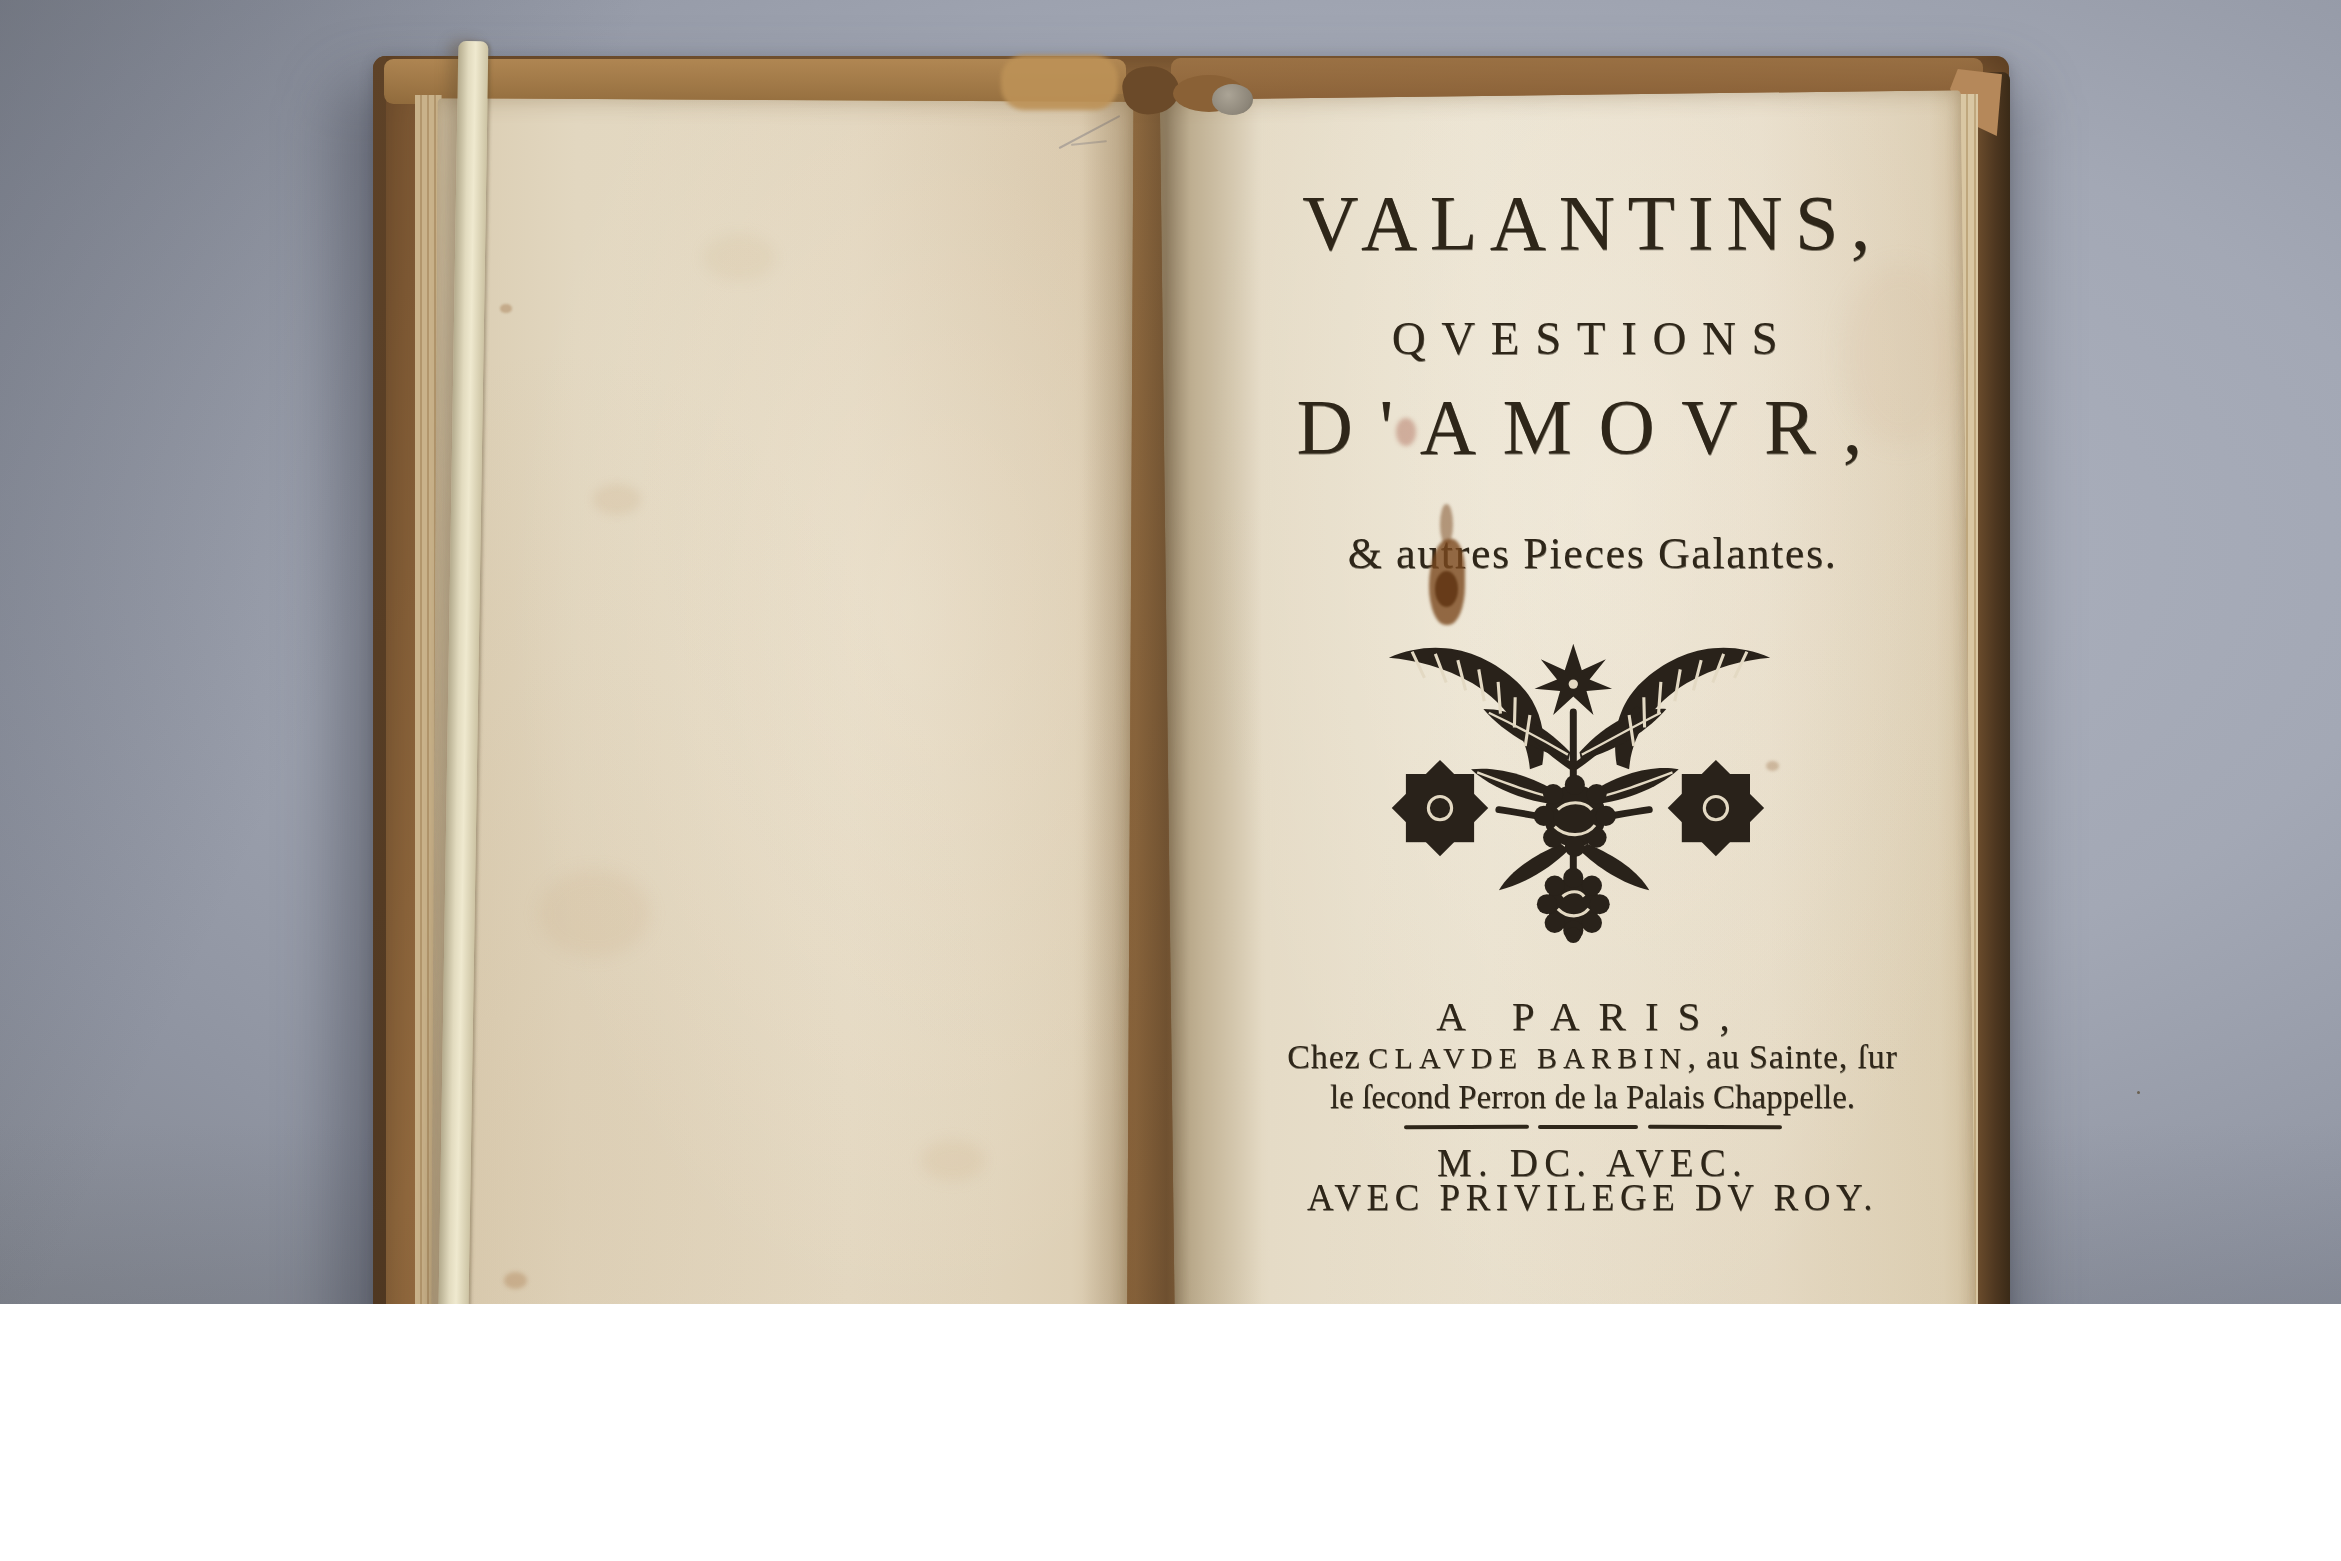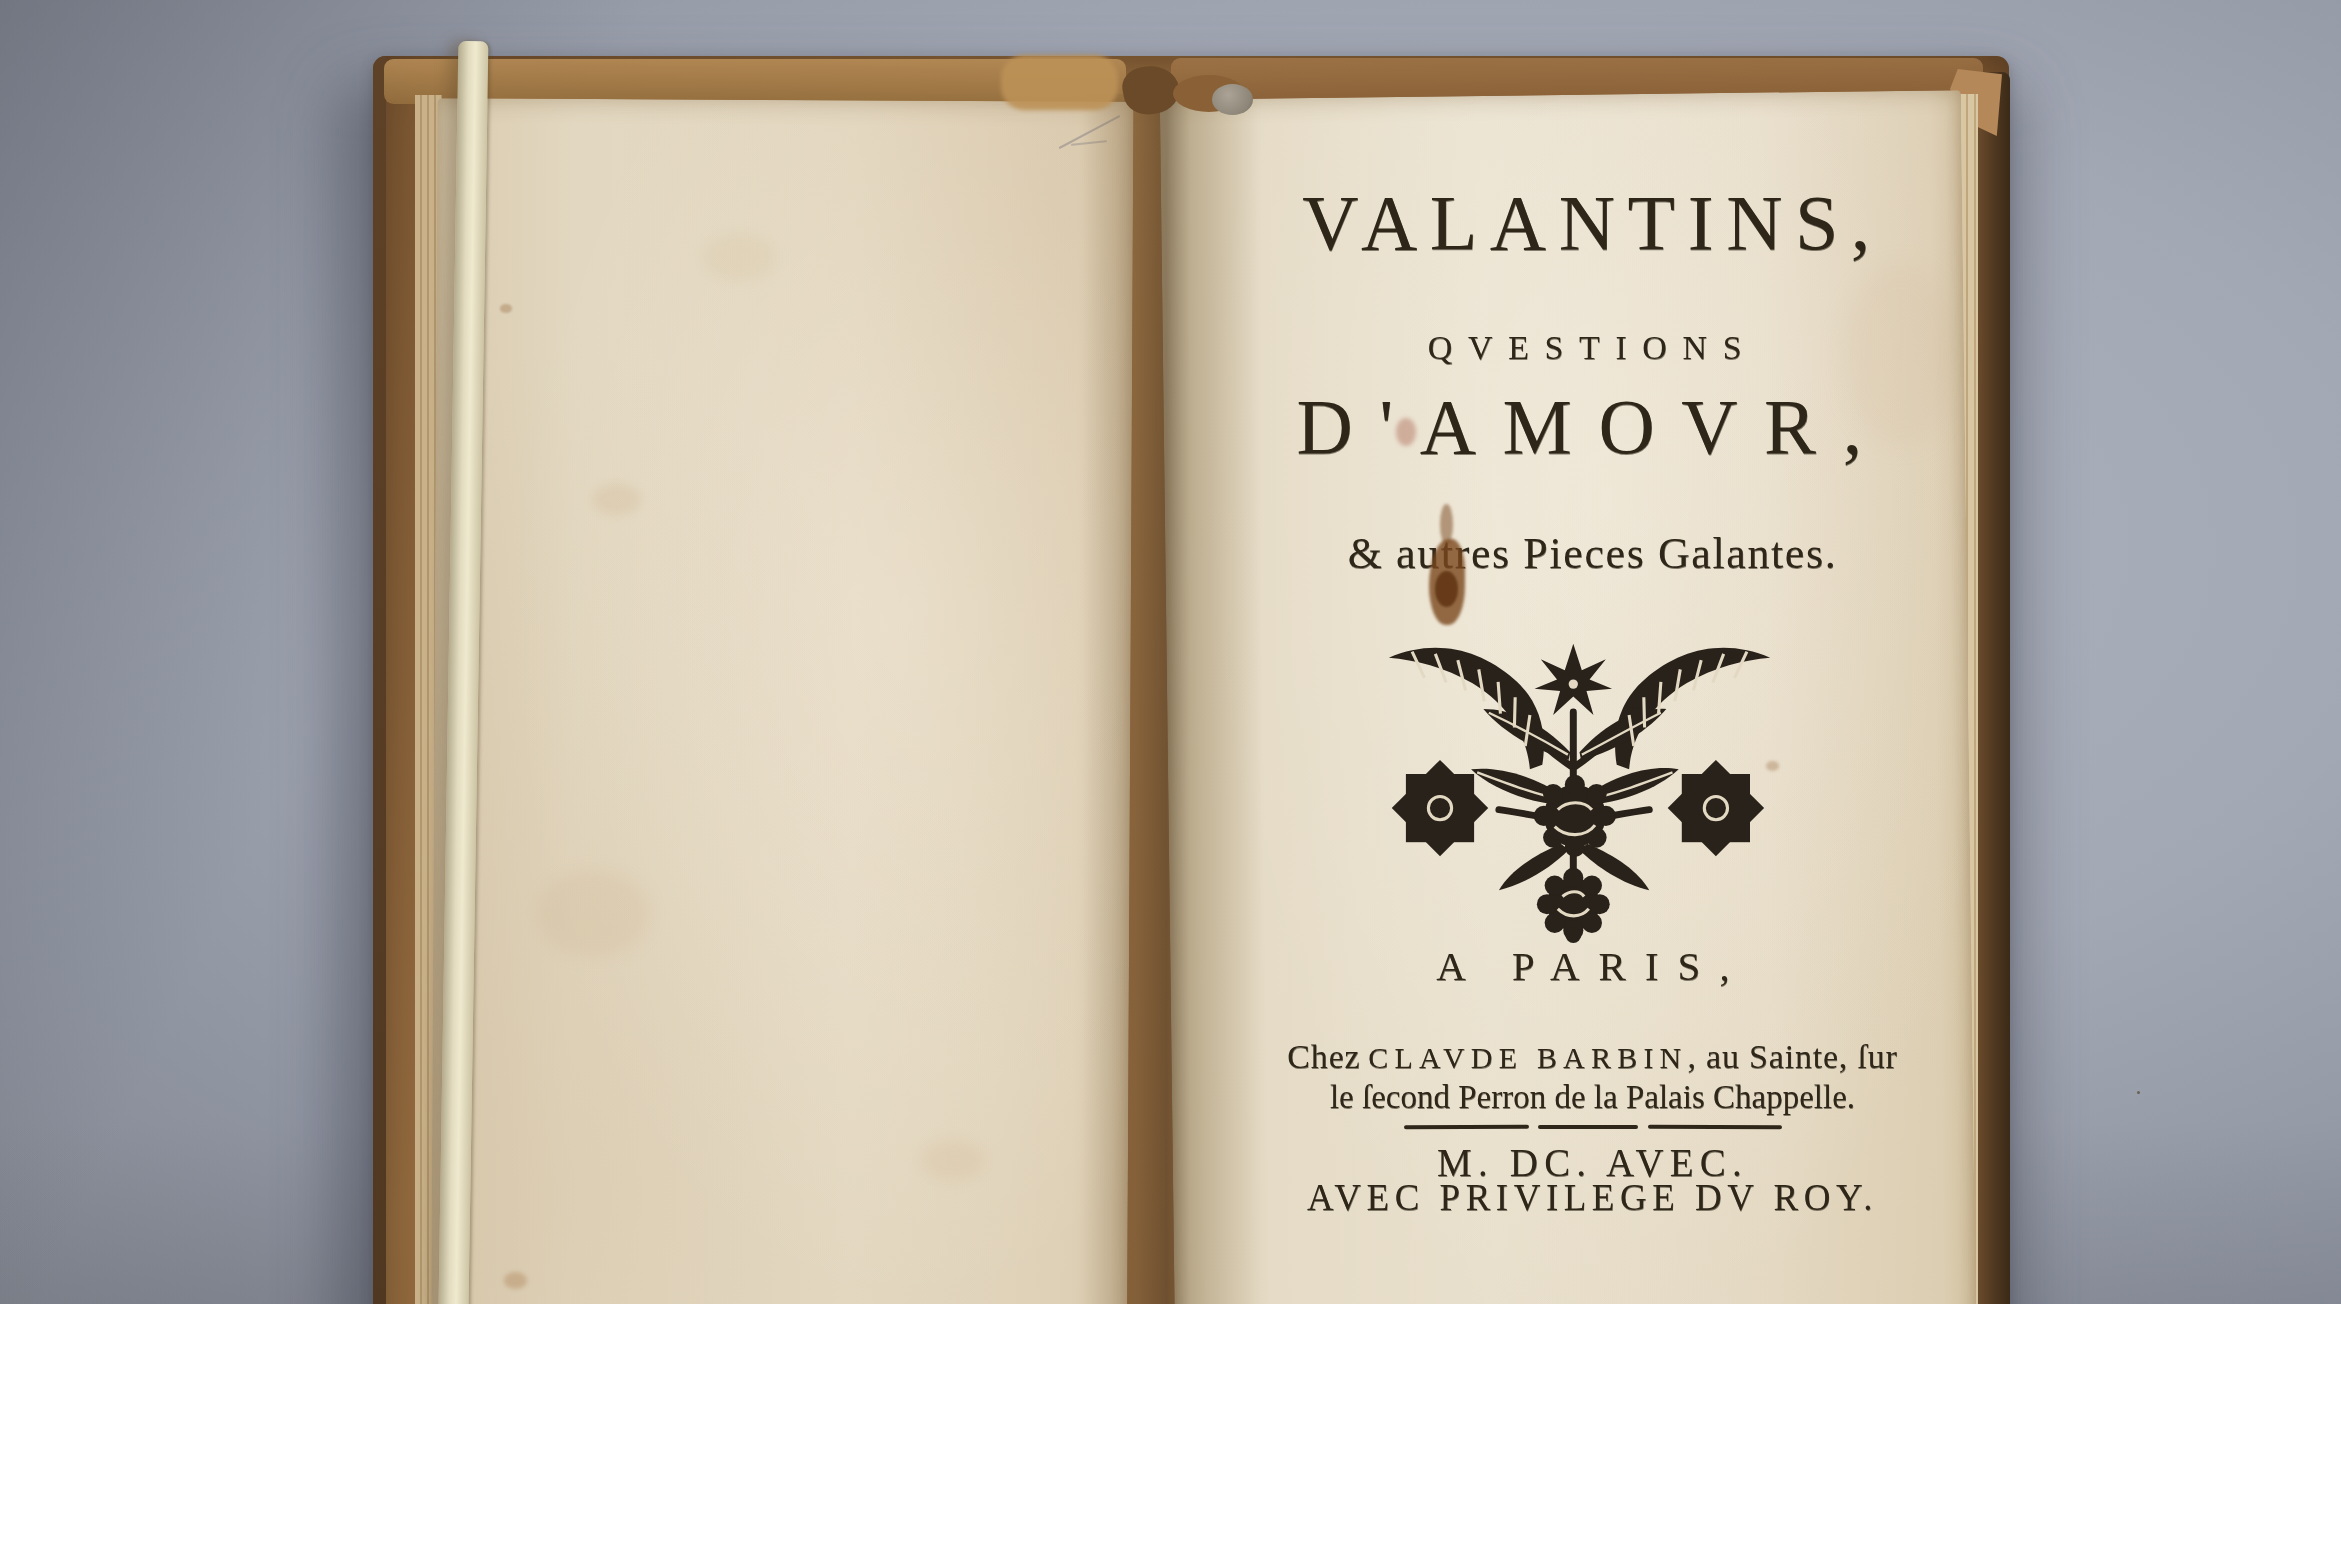--- a/index.html
+++ b/index.html
@@ -68,24 +68,24 @@
          box-shadow:0 2.3px 3.9px rgba(30,40,30,.4);}
   .thread-tail{left:1146px;top:1461px;width:10px;height:25px;background:#4f7058;border-radius:4.7px;transform:rotate(18deg);}
   
   .spot{border-radius:50%;}
   .pencil1{left:1055px;top:131px;width:69px;height:2.3px;background:rgba(110,110,122,.4);transform:rotate(-28deg);border-radius:1.6px;}
   .pencil2{left:1071px;top:142px;width:36px;height:2.3px;background:rgba(110,110,122,.32);transform:rotate(-6deg);border-radius:1.6px;}
   
   .line{position:absolute;left:1202px;width:781px;text-align:center;color:#2e2619;
         text-shadow:0.4px 0.6px 0.5px rgba(46,38,25,.55);white-space:nowrap;}
   .t1{top:178px;font-size:78px;letter-spacing:12.5px;}
-  .t2{top:329px;font-size:34px;letter-spacing:15.6px;text-align:center;}
+  .t2{top:311px;font-size:47px;letter-spacing:15.6px;text-align:center;}
   .t3{top:382px;font-size:78px;letter-spacing:26.5px;}
   .sub{top:528px;font-size:44px;letter-spacing:1.6px;}
-  .place{top:942px;font-size:41px;letter-spacing:19px;}
+  .place{top:992px;font-size:41px;letter-spacing:19px;}
   .pub1{top:1038px;font-size:34px;letter-spacing:0.8px;}
   .pub2{top:1079px;font-size:33px;}
   .date{top:1140px;font-size:39px;letter-spacing:6.2px;}
   .priv{top:1176px;font-size:37px;letter-spacing:5.5px;}
   .chez{margin-right:7.8px;margin-top:45px;}
   .pubname{font-size:30px;letter-spacing:6.2px;}
   .rule{position:absolute;top:1125px;left:1404px;width:384px;height:4.7px;}
   .rule i{display:inline-block;height:3.9px;background:#2e2619;border-radius:2.3px;vertical-align:top;margin-right:9.4px;}
   .rs1{width:125px;transform:rotate(-.3deg);}
   .rs2{width:100px;}

